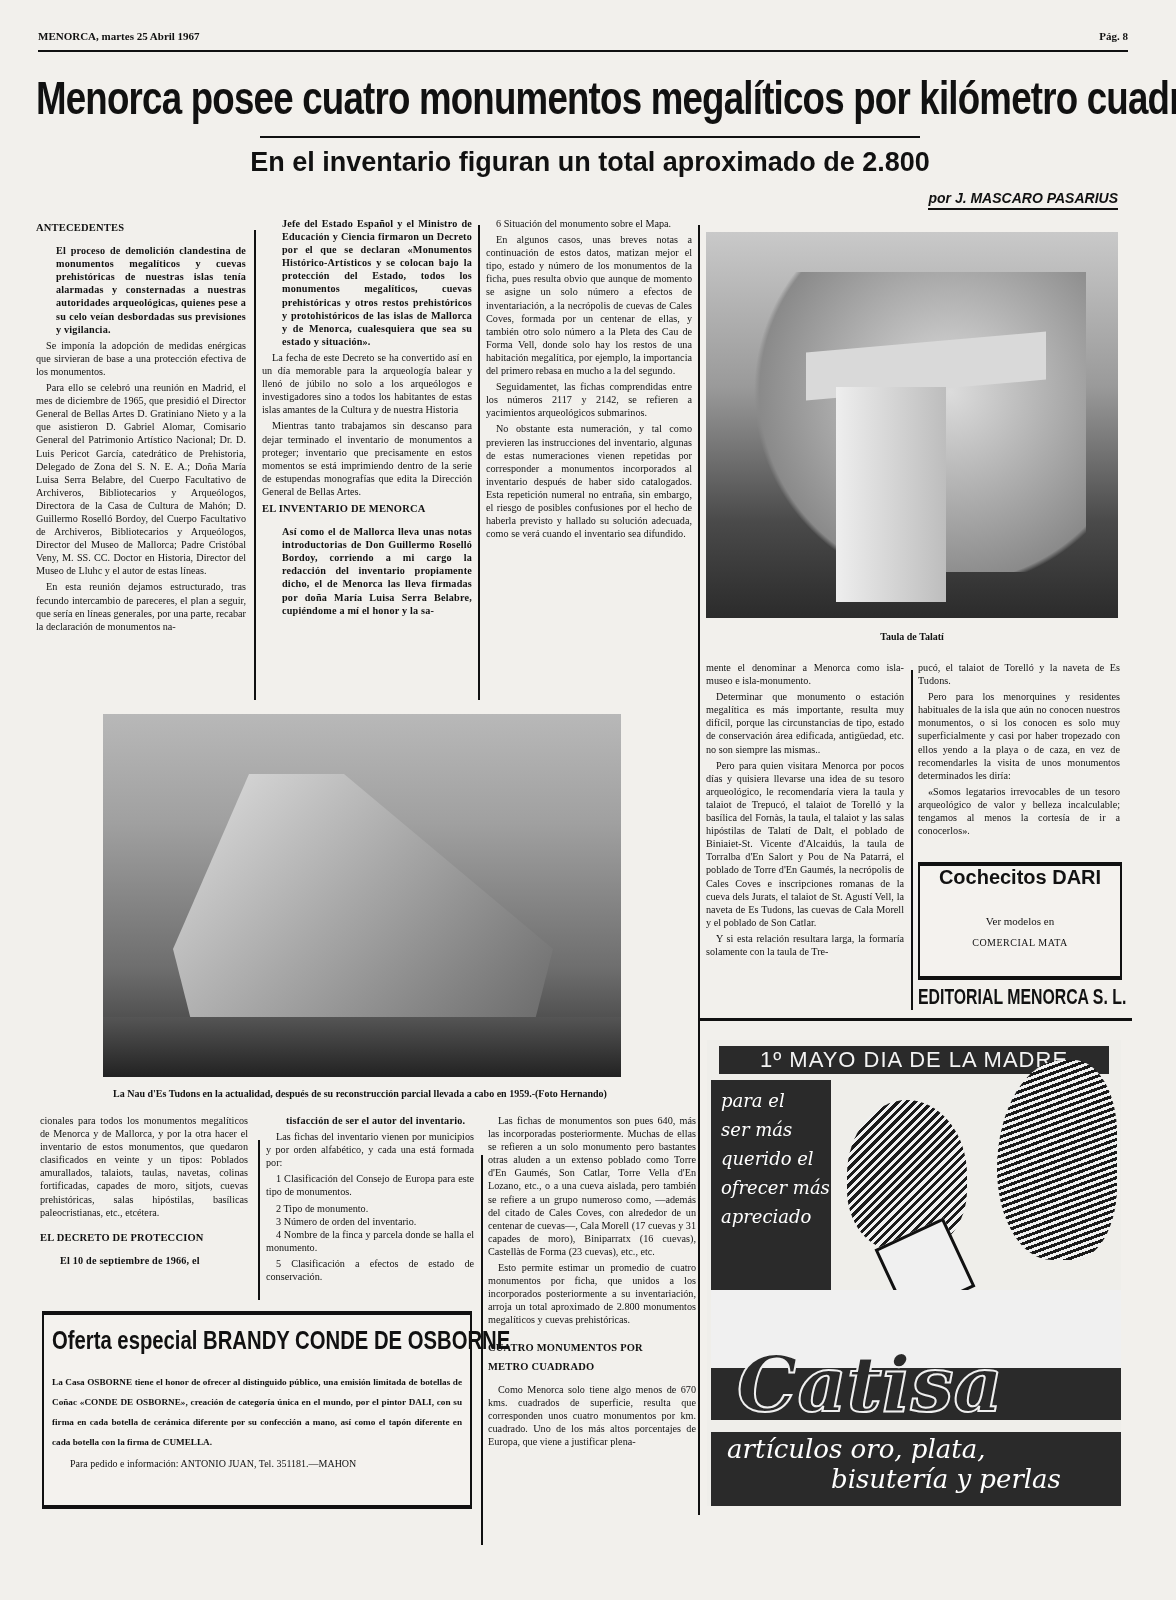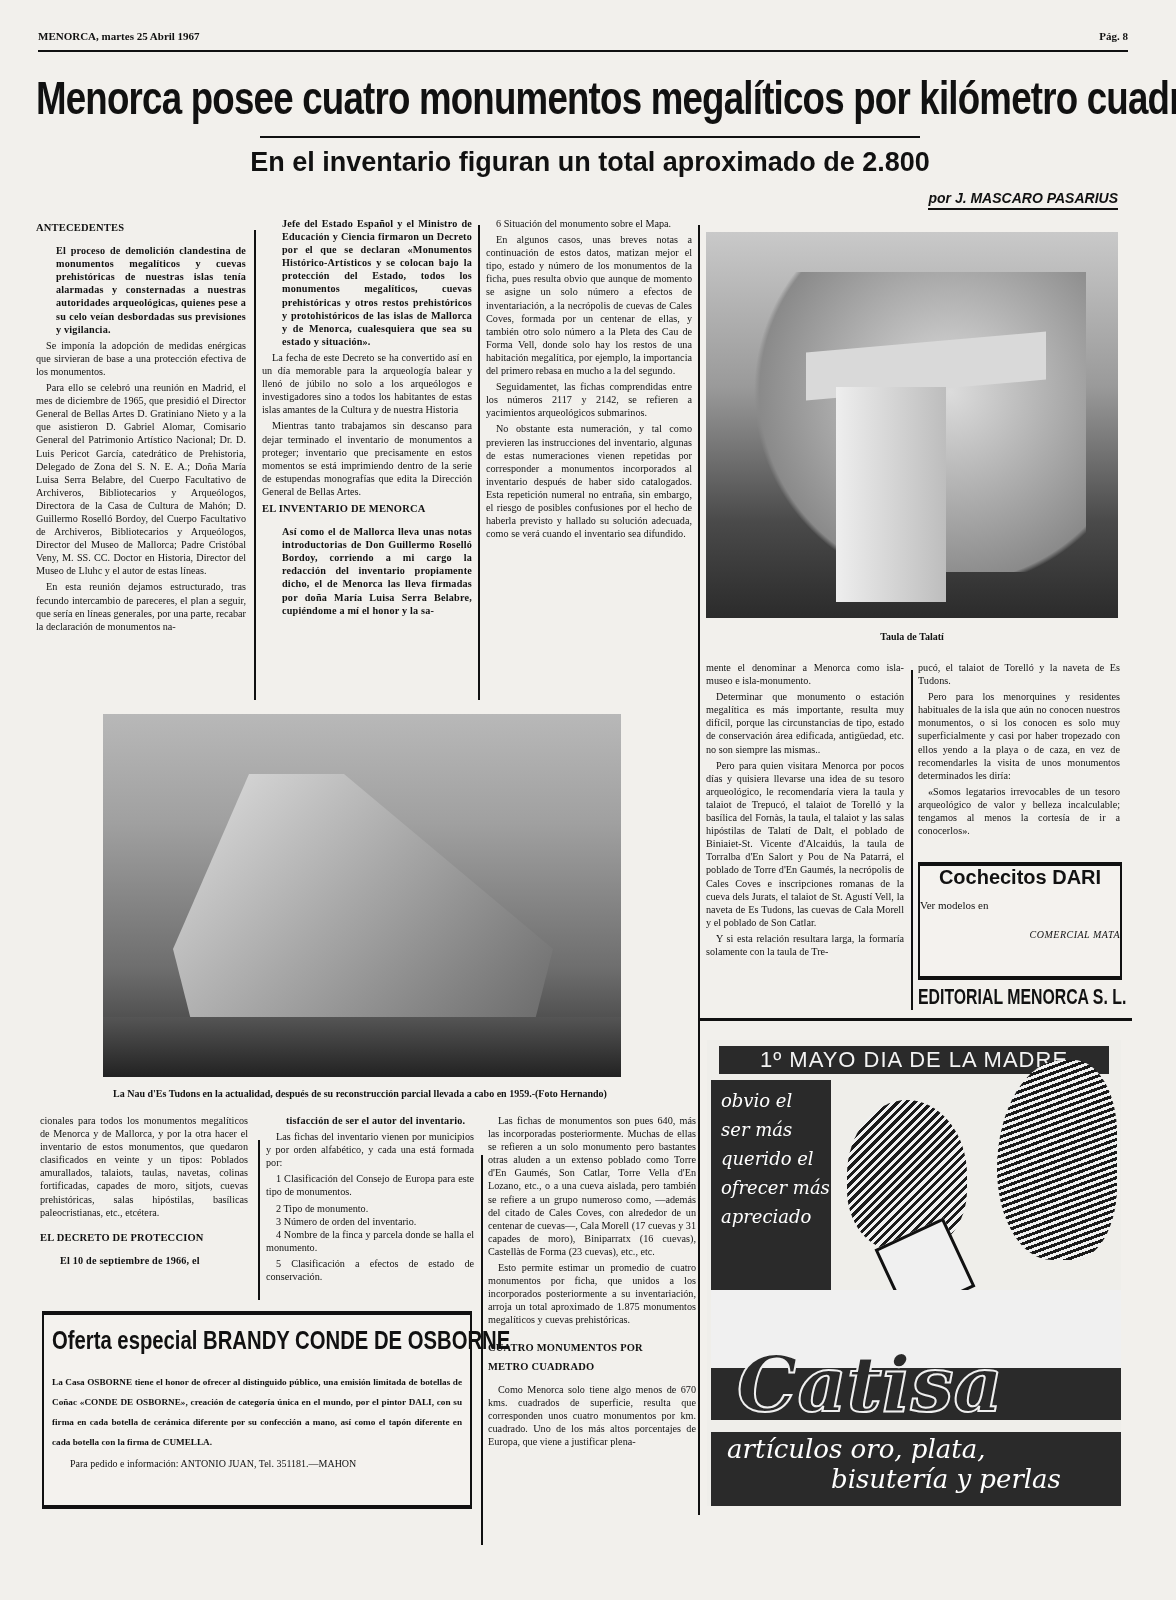--- a/index.html
+++ b/index.html
@@ -79,22 +79,22 @@
 <div class="abs vrule" style="left:911px; top:670px; height:340px;"></div>
 
 <div class="abs col" style="left:918px; top:661px; width:202px;">
   <p style="text-indent:0">pucó, el talaiot de Torelló y la naveta de Es Tudons.</p>
   <p>Pero para los menorquines y residentes habituales de la isla que aún no conocen nuestros monumentos, o si los conocen es solo muy superficialmente y casi por haber tropezado con ellos yendo a la playa o de caza, en vez de recomendarles la visita de unos monumentos determinados les diría:</p>
   <p>«Somos legatarios irrevocables de un tesoro arqueológico de valor y belleza incalculable; tengamos al menos la cortesía de ir a conocerlos».</p>
 </div>
 
 <div class="abs ad-box" style="left:918px; top:862px; width:200px; height:110px; border-left:2px solid #111; border-right:2px solid #111;">
   <div style="text-align:center; font-family:'Liberation Sans', sans-serif; font-weight:bold; font-size:20px;">Cochecitos DARI</div>
-  <div style="margin-top:10px; font-size:11px;">Ver modelos en</div>
-  <div style="text-align:right; margin-top:18px; font-size:10px; letter-spacing:0.5px;font-style:italic;">COMERCIAL MATA</div>
+  <div style="text-align:center; margin-top:26px; font-size:11px;">Ver modelos en</div>
+  <div style="text-align:center; margin-top:10px; font-size:10px; letter-spacing:0.5px;">COMERCIAL MATA</div>
 </div>
 <div class="abs ad-title-cond" style="left:918px; top:984px; font-size:22px; transform:scaleX(0.72);">EDITORIAL MENORCA S. L.</div>
 
 <div class="abs photo" style="left:103px; top:714px; width:518px; height:363px; background:linear-gradient(180deg,#b8b8b8 0%,#a0a0a0 30%,#6e6e6e 70%,#2e2e2e 100%);">
   <div style="position:absolute; left:70px; top:60px; width:380px; height:250px; background:linear-gradient(135deg,#e0e0e0,#9a9a9a 60%,#6a6a6a); clip-path:polygon(20% 0%, 45% 0%, 100% 70%, 95% 100%, 5% 100%, 0% 70%);"></div>
   <div style="position:absolute; left:0; bottom:0; width:100%; height:60px; background:linear-gradient(180deg,#555,#222);"></div>
 </div>
 <div class="abs caption" style="left:40px; top:1088px; width:640px;">La Nau d'Es Tudons en la actualidad, después de su reconstrucción parcial llevada a cabo en 1959.-(Foto Hernando)</div>
 
 <div class="abs col" style="left:40px; top:1114px; width:208px;">
@@ -110,37 +110,37 @@
   <p>1 Clasificación del Consejo de Europa para este tipo de monumentos.</p>
   <p style="margin:0">2 Tipo de monumento.</p>
   <p style="margin:0">3 Número de orden del inventario.</p>
   <p>4 Nombre de la finca y parcela donde se halla el monumento.</p>
   <p>5 Clasificación a efectos de estado de conservación.</p>
 </div>
 <div class="abs vrule" style="left:481px; top:1155px; height:390px;"></div>
 
 <div class="abs col" style="left:488px; top:1114px; width:208px;">
   <p>Las fichas de monumentos son pues 640, más las incorporadas posteriormente. Muchas de ellas se refieren a un solo monumento pero bastantes otras aluden a un extenso poblado como Torre d'En Gaumés, Son Catlar, Torre Vella d'En Lozano, etc., o a una cueva aislada, pero también se refiere a un grupo numeroso como, —además del citado de Cales Coves, con alrededor de un centenar de cuevas—, Cala Morell (17 cuevas y 31 capades de moro), Biniparratx (16 cuevas), Castellàs de Forma (23 cuevas), etc., etc.</p>
-  <p>Esto permite estimar un promedio de cuatro monumentos por ficha, que unidos a los incorporados posteriormente a su inventariación, arroja un total aproximado de 1.875 monumentos megalíticos y cuevas prehistóricas.</p>
+  <p>Esto permite estimar un promedio de cuatro monumentos por ficha, que unidos a los incorporados posteriormente a su inventariación, arroja un total aproximado de 2.800 monumentos megalíticos y cuevas prehistóricas.</p>
   <h4 style="margin:14px 0 0 0;">CUATRO MONUMENTOS POR</h4>
   <h4 style="margin:6px 0 10px 0;">METRO CUADRADO</h4>
   <p>Como Menorca solo tiene algo menos de 670 kms. cuadrados de superficie, resulta que corresponden unos cuatro monumentos por km. cuadrado. Uno de los más altos porcentajes de Europa, que viene a justificar plena-</p>
 </div>
 
 <div class="abs ad-box" style="left:42px; top:1311px; width:426px; height:190px;">
   <div class="ad-title-cond" style="margin:10px 0 0 8px; font-size:26px; transform:scaleX(0.78); width:540px;">Oferta especial BRANDY CONDE DE OSBORNE</div>
   <div style="margin:16px 8px 0 8px; font-size:9.2px; font-weight:bold; line-height:20px; text-align:justify;">La Casa OSBORNE tiene el honor de ofrecer al distinguido público, una emisión limitada de botellas de Coñac «CONDE DE OSBORNE», creación de categoría única en el mundo, por el pintor DALI, con su firma en cada botella de cerámica diferente por su confección a mano, así como el tapón diferente en cada botella con la firma de CUMELLA.</div>
   <div style="margin:6px 0 0 26px; font-size:10px; font-weight:normal;">Para pedido e información: ANTONIO JUAN, Tel. 351181.—MAHON</div>
 </div>
 
 <div class="abs" style="left:700px; top:1018px; width:432px; border-top:3px solid #111;"></div>
 <div class="abs catisa" style="left:707px; top:1040px; width:414px; height:466px; border:none;">
   <div style="position:absolute; left:12px; top:6px; width:390px; height:28px; background:#2a2a2a; color:#f4f4f4; font-family:'Liberation Sans', sans-serif; font-size:22px; text-align:center; line-height:28px; letter-spacing:1px;">1º MAYO DIA DE LA MADRE</div>
   <div style="position:absolute; left:4px; top:40px; width:120px; height:150px; background:#2a2a2a; color:#fff; font-family:'DejaVu Serif', serif; font-style:italic; font-size:18px; line-height:29px; padding:6px 0 0 10px; box-sizing:border-box;">
-    <div>obvio el</div>
+    <div>para el</div>
     <div>ser más</div>
     <div>querido el</div>
     <div>ofrecer más</div>
     <div>apreciado</div>
   </div>
   <div style="position:absolute; left:4px; top:190px; width:120px; height:60px; background:#2a2a2a;"></div>
   <div style="position:absolute; left:140px; top:60px; width:120px; height:150px; border-radius:50% 50% 40% 40%; background:repeating-linear-gradient(135deg,#1a1a1a 0 3px,#f0f0f0 3px 6px);"></div>
   <div style="position:absolute; left:290px; top:20px; width:120px; height:200px; border-radius:60% 40% 40% 50%; background:repeating-linear-gradient(160deg,#1a1a1a 0 3px,#f0f0f0 3px 6px);"></div>
   <div style="position:absolute; left:180px; top:190px; width:70px; height:70px; background:#f0f0f0; border:3px solid #111; transform:rotate(-25deg);"></div>
   <div style="position:absolute; left:4px; top:250px; width:410px; height:130px; background:linear-gradient(180deg,#f0f0f0 0 60%, #2a2a2a 60%);"></div>

